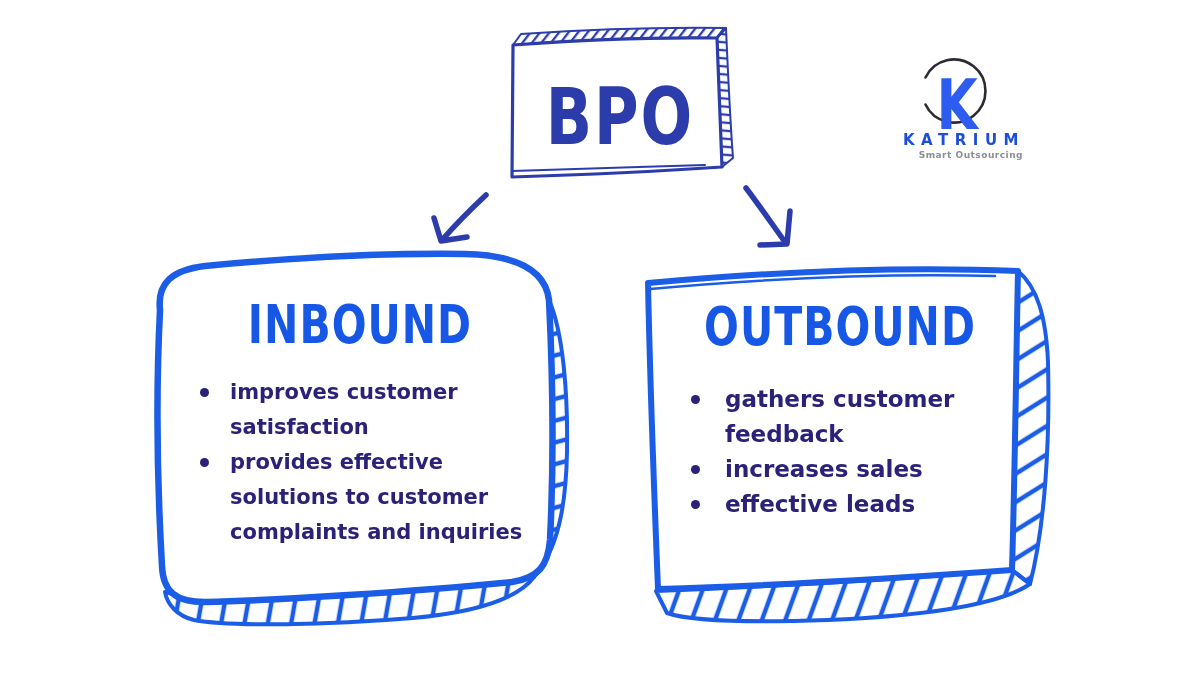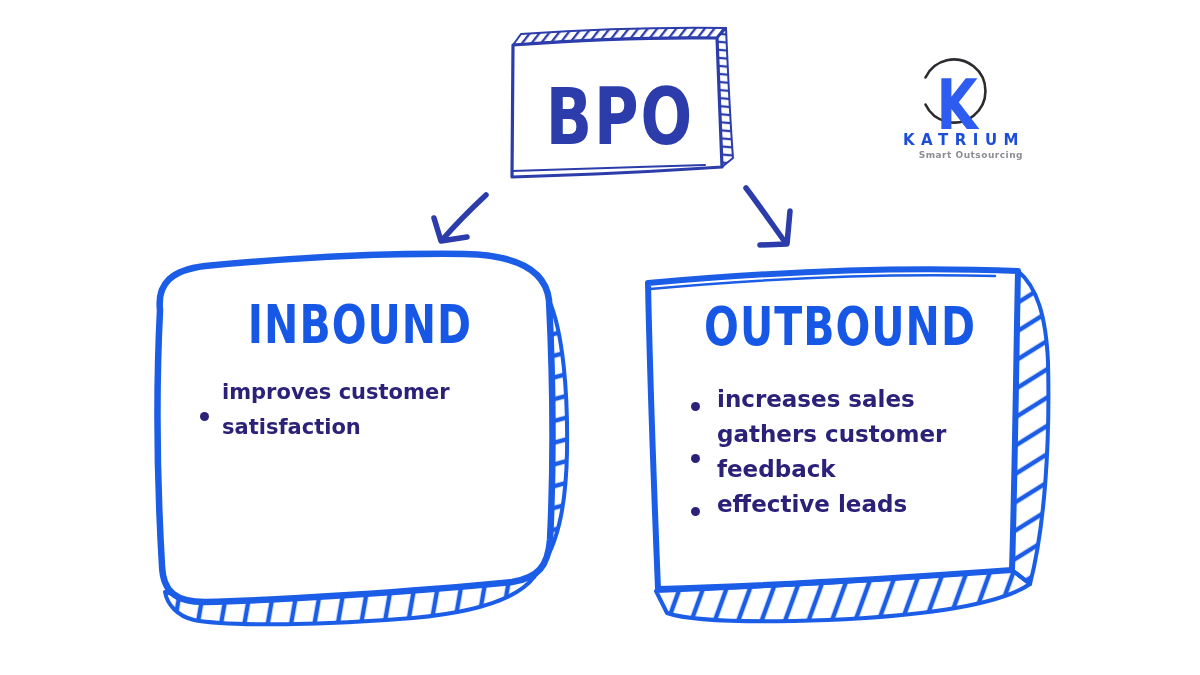--- a/index.html
+++ b/index.html
@@ -10,21 +10,21 @@
 
   .bpo-title{left:495px;top:72px;width:250px;text-align:center;
              font-size:64px;font-weight:bold;color:#2c3dab;letter-spacing:2px;
              transform:scaleY(1.22) scaleX(0.95);transform-origin:center top;}
   .branch-title{font-size:41px;font-weight:bold;color:#1757e6;letter-spacing:1px;
                 text-align:center;transform:scaleY(1.3);transform-origin:center top;}
   .inbound-title{left:150px;top:294px;width:420px;}
   .outbound-title{left:630px;top:296px;width:420px;}
 
   ul.bullets{list-style:none;margin:0;padding:0;}
-  ul.bullets li{display:flex;align-items:center;}
+  ul.bullets li{display:flex;align-items:flex-start;gap:8px;}
   .dot{flex:0 0 auto;width:9px;height:9px;border-radius:50%;background:#2b2179;margin-top:13px;}
   .btext{white-space:pre-line;font-weight:bold;color:#2b2179;}
   .bullets-inbound{left:200px;top:375px;width:360px;}
   .bullets-inbound .btext{font-size:21px;line-height:35px;margin-left:13px;}
   .bullets-outbound{left:691px;top:382px;width:340px;}
   .bullets-outbound .btext{font-size:23px;line-height:35px;margin-left:17px;}
 
   .logo-k{left:927px;top:68px;width:60px;text-align:center;font-size:56px;line-height:60px;
           font-weight:bold;color:#2e5bf0;transform:scaleY(1.25) scaleX(0.95);transform-origin:center top;}
   .logo-brand{left:893px;top:131px;width:142px;text-align:center;font-size:15px;font-weight:600;
@@ -100,32 +100,38 @@
   <div class="abs logo-brand">KATRIUM</div>
   <div class="abs logo-tagline">Smart Outsourcing</div>
 
   <div class="abs branch-title inbound-title">INBOUND</div>
   <ul class="abs bullets bullets-inbound">
     <li>
       <span class="dot"></span>
       <span class="btext">improves customer
 satisfaction</span>
     </li>
+    <li>
+      <span class="dot"></span>
+      <span class="btext">provides effective
+solutions to customer
+complaints and inquiries</span>
+    </li>
   </ul>
 
   <div class="abs branch-title outbound-title">OUTBOUND</div>
   <ul class="abs bullets bullets-outbound">
     <li>
       <span class="dot"></span>
-      <span class="btext">increases sales</span>
+      <span class="btext">gathers customer
+feedback</span>
     </li>
     <li>
       <span class="dot"></span>
-      <span class="btext">gathers customer
-feedback</span>
+      <span class="btext">increases sales</span>
     </li>
     <li>
       <span class="dot"></span>
       <span class="btext">effective leads</span>
     </li>
   </ul>
 
 </div>
 
 </body></html>

